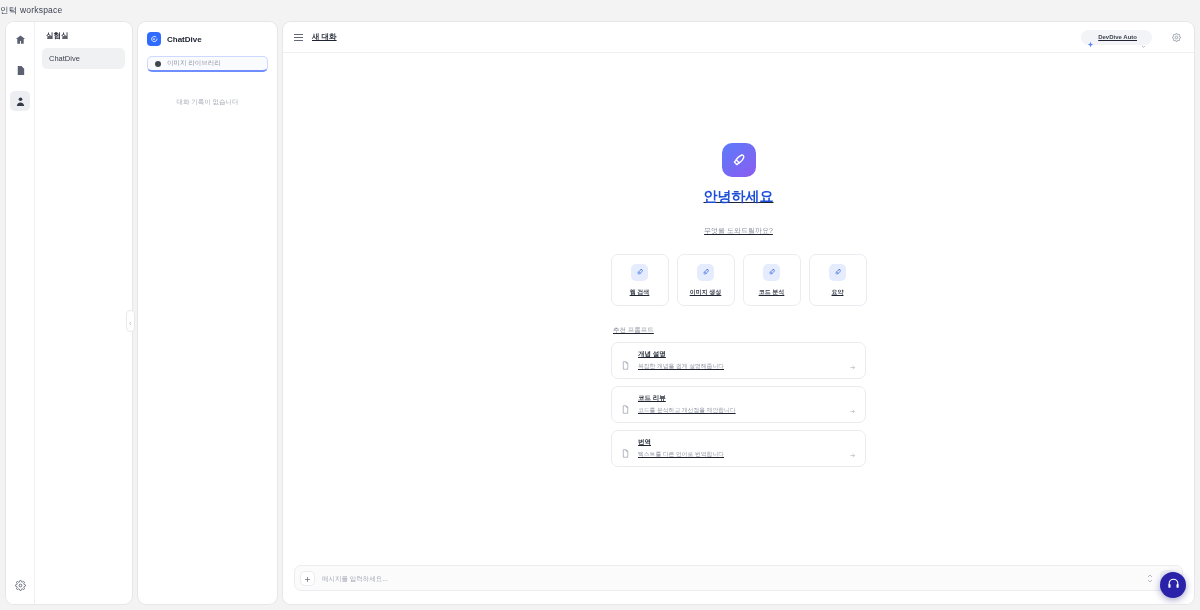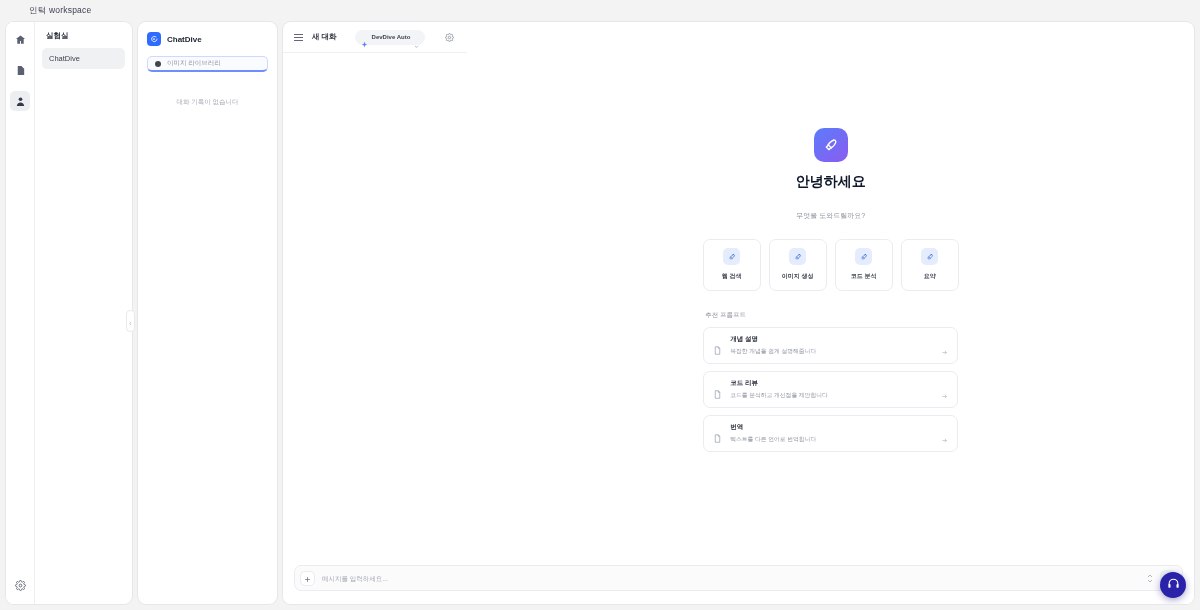--- a/index.html
+++ b/index.html
@@ -8,21 +8,21 @@
     background: #f3f3f4;
     font-family: "Liberation Sans", "DejaVu Sans", sans-serif;
     overflow: hidden;
     color: #1f2430;
   }
 
   
   .titlebar {
     height: 22px;
     display: flex; align-items: center;
-    padding: 0 29px;
+    padding: 0 0;
     background: #f3f3f4;
   }
   .titlebar-text {
     font-size: 8.5px; color: #3c4250; letter-spacing: .2px;
   }
 
   
   .shell {
     position: relative;
     height: 588px;
@@ -127,24 +127,25 @@
     text-align: center;
     font-size: 6.5px;
     color: #a3a8b4;
   }
 
   
   .main-card {
     flex: 1;
     background: #ffffff;
     border-radius: 8px;
-    display: flex; 
+    display: flex; flex-direction: column;
     overflow: hidden;
     box-shadow: 0 0 0 1px rgba(20,25,40,.05);
     position: relative;
+    text-decoration: underline;
   }
   .main-header {
     height: 31px;
     display: flex; align-items: center;
     padding: 0 11px;
     border-bottom: 1px solid #eff0f3;
     gap: 9px;
   }
   .hamburger { display: flex; flex-direction: column; gap: 2px; cursor: pointer; }
   .hamburger i { display: block; width: 9px; height: 1px; background: #626877; }
@@ -176,21 +177,21 @@
     align-items: center; justify-content: center;
     padding-bottom: 40px;
   }
   .hero-icon {
     width: 34px; height: 34px; border-radius: 10px;
     background: linear-gradient(140deg, #5b7cfa 0%, #8b5cf0 100%);
     display: flex; align-items: center; justify-content: center;
     margin-bottom: 11px;
   }
   .hero-icon svg { width: 16px; height: 16px; color: #ffffff; }
-  .hero-title { font-size: 14px; font-weight: bold; color: #0f172a; margin-bottom: 20px; }
+  .hero-title { font-size: 14px; font-weight: bold; color: #1d4ed8; margin-bottom: 20px; }
   .hero-sub { font-size: 7px; color: #868c9a; margin-bottom: 18px; }
 
   .quick-grid { display: flex; gap: 8px; margin-bottom: 20px; }
   .quick-card {
     width: 58px; height: 52px;
     border: 1px solid #ebecf0;
     border-radius: 7px;
     background: #fff;
     display: flex; flex-direction: column;
     align-items: center; justify-content: center;

